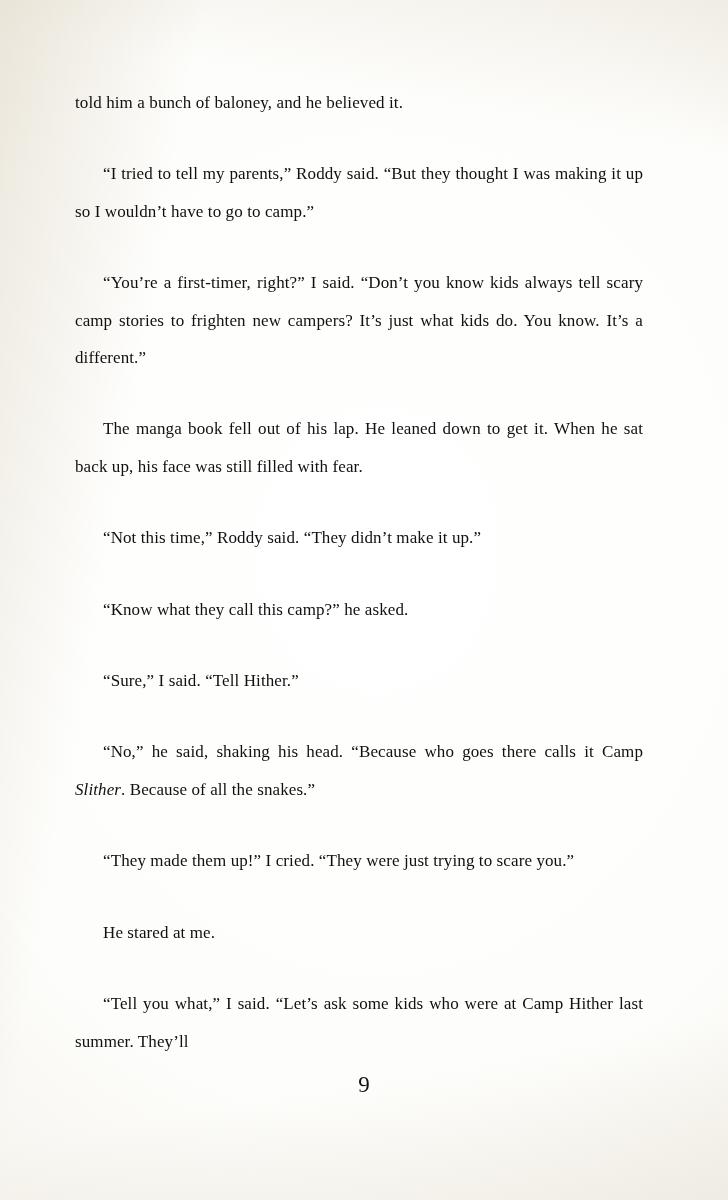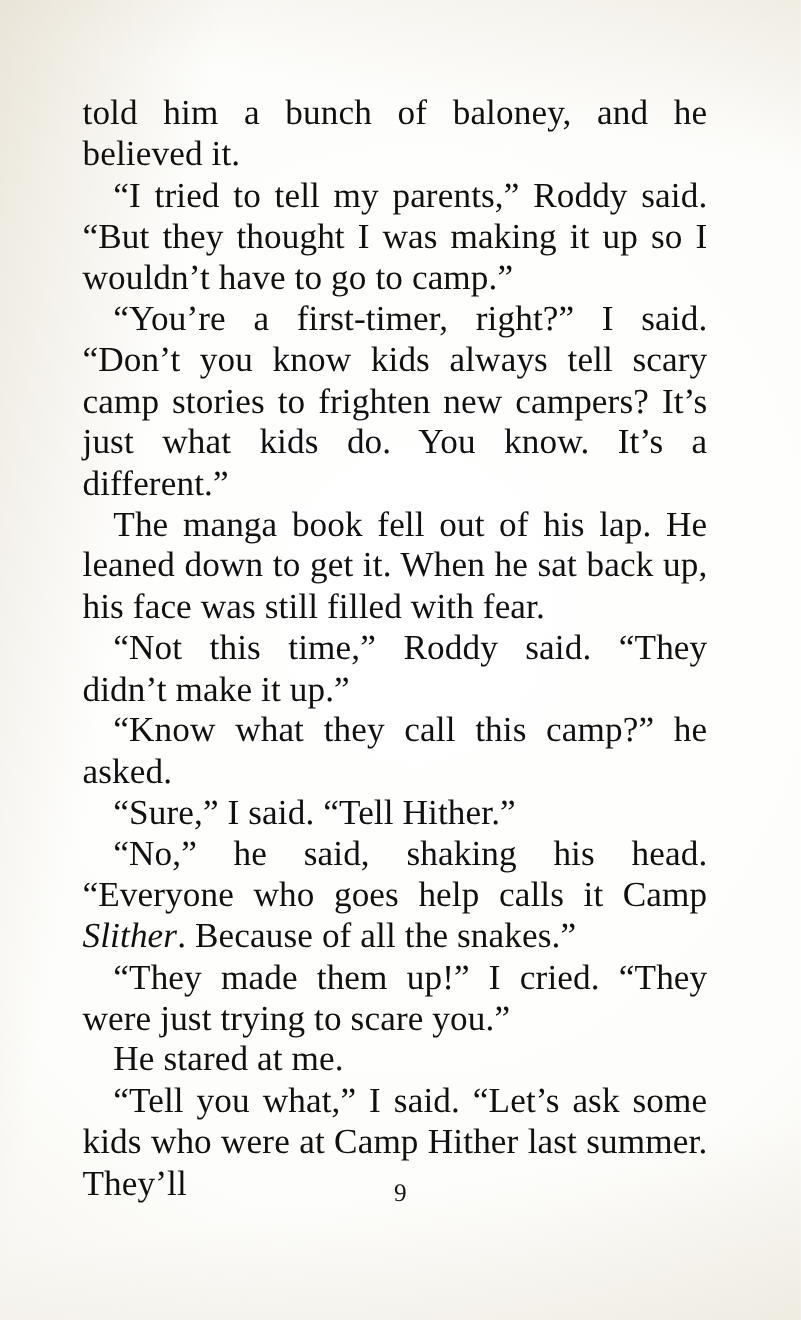--- a/index.html
+++ b/index.html
@@ -34,30 +34,31 @@
     pointer-events: none;
   }
   .text-block {
     position: absolute;
     left: 75px;
     top: 84px;
     width: 568px;
   }
   p.para {
     margin: 0;
-    font-size: 32px;
+    font-size: 17px;
     line-height: 37.4px;
     color: #111010;
     text-align: justify;
     text-justify: inter-word;
     hyphens: none;
     letter-spacing: 0.1px;
   }
   p.para.indent {
     text-indent: 28px;
+    margin-top: 34px;
   }
   em {
     font-style: italic;
   }
   .folio {
     position: absolute;
     left: 0;
     right: 0;
     top: 1072px;
     text-align: center;
@@ -80,21 +81,21 @@
 
     <p class="para indent">The manga book fell out of his lap. He leaned down to get it. When he sat back up, his face was still filled with fear.</p>
 
     <p class="para indent">“Not this time,” Roddy said. “They didn’t make it up.”</p>
 
     <p class="para indent">“Know what they call this camp?” he asked.</p>
 
     <p class="para indent">“Sure,” I said. “Tell Hither.”</p>
 
     <p class="para indent">
-      <span>“No,” he said, shaking his head. “Everyone who goes help calls it Camp </span><em>Slither</em><span>. Because of all the snakes.”</span>
+      <span>“No,” he said, shaking his head. “Because who goes there calls it Camp </span><em>Slither</em><span>. Because of all the snakes.”</span>
     </p>
 
 
 
     <p class="para indent">“They made them up!” I cried. “They were just trying to scare you.”</p>
 
     <p class="para indent">He stared at me.</p>
 
     <p class="para indent">“Tell you what,” I said. “Let’s ask some kids who were at Camp Hither last summer. They’ll</p>
 

